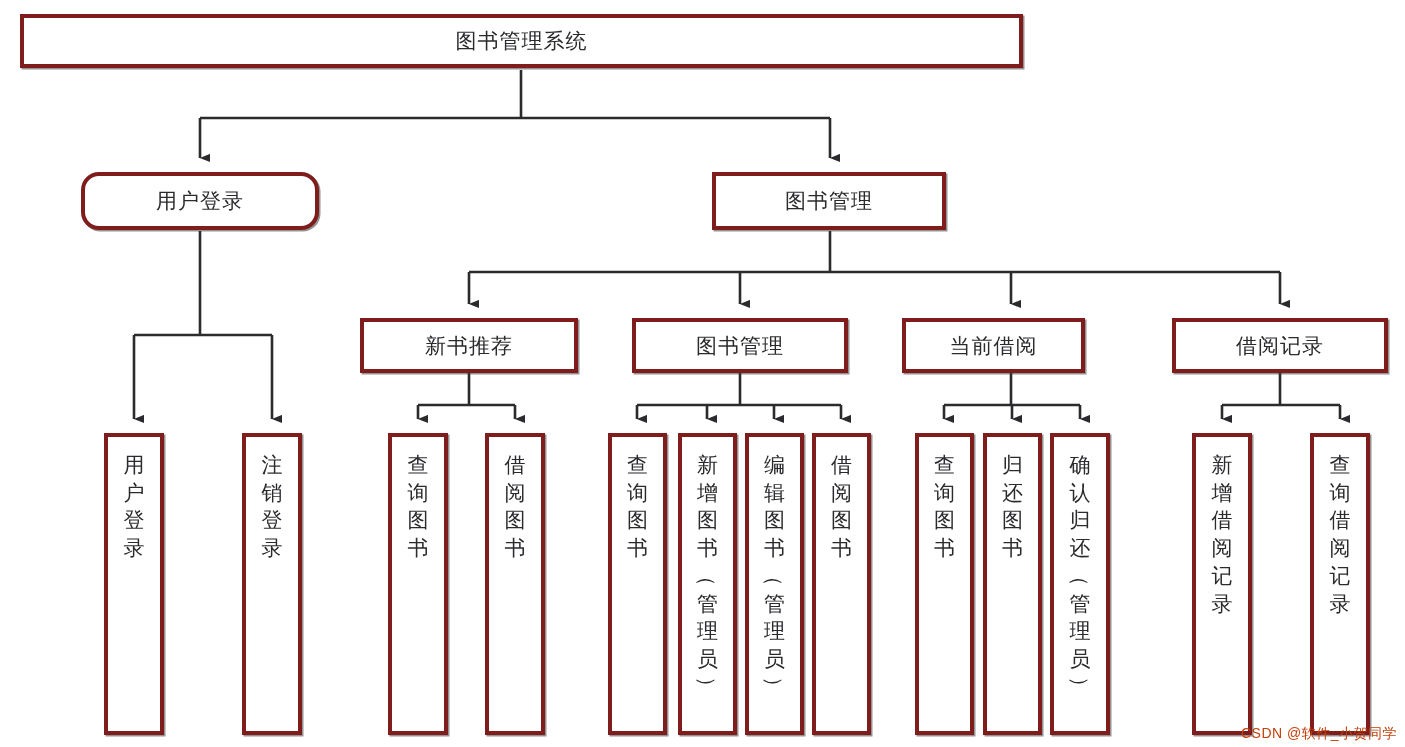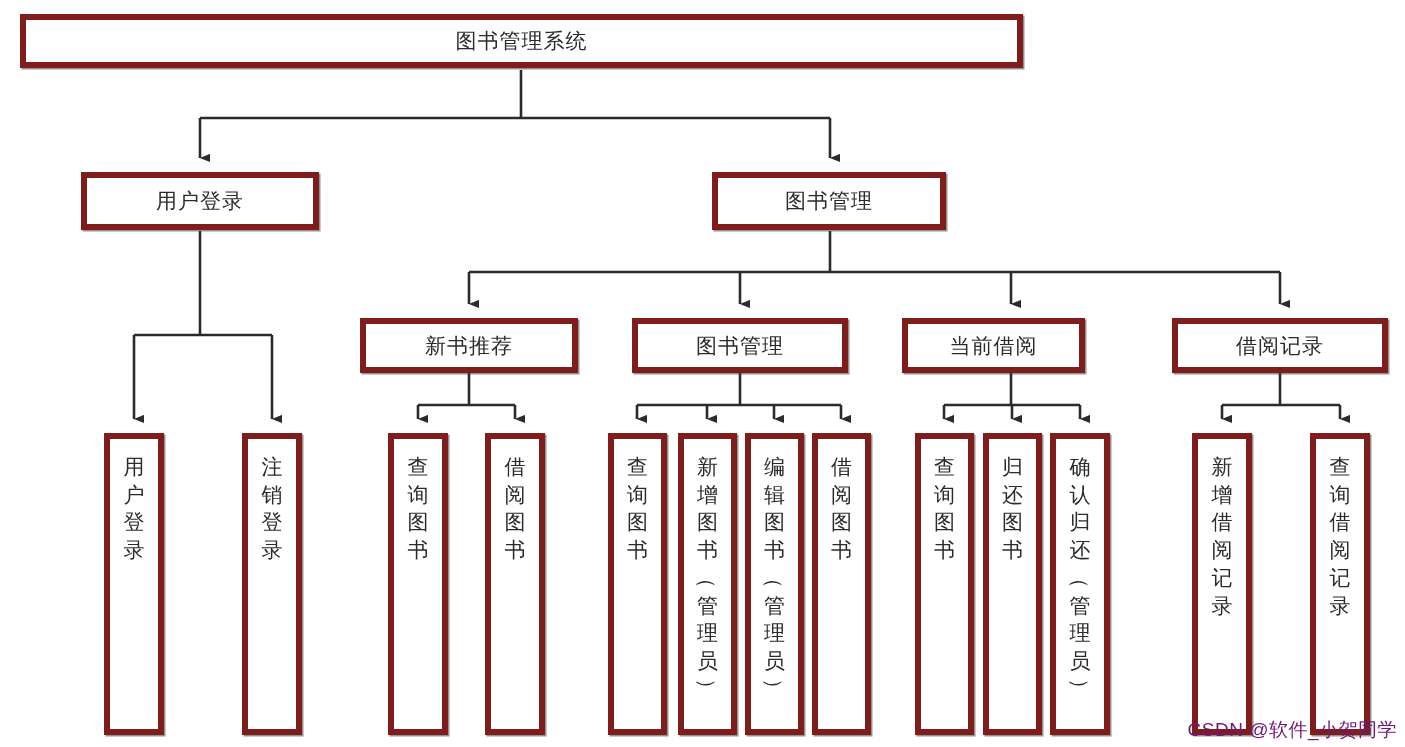--- a/index.html
+++ b/index.html
@@ -21,21 +21,21 @@
     position: absolute;
     left: 0;
     top: 0;
     width: 1405px;
     height: 747px;
     pointer-events: none;
   }
   .node {
     position: absolute;
     box-sizing: border-box;
-    border: 6px solid #7f1d1d;
+    border: 4px solid #7f1d1d;
     background: #ffffff;
     display: flex;
     align-items: center;
     justify-content: center;
     color: #2b2b2e;
     box-shadow: 1.5px 1.5px 0 0 rgba(58,58,60,0.55);
   }
   .node.horiz {
     font-size: 21px;
     letter-spacing: 1px;
@@ -55,22 +55,22 @@
     letter-spacing: 0;
   }
   .vlabel .rot {
     display: inline-block;
     transform: rotate(90deg);
   }
   .watermark {
     position: absolute;
     right: 8px;
     bottom: 4px;
-    font-size: 19px;
-    color: #701a75;
+    font-size: 14px;
+    color: #c2410c;
     letter-spacing: 0.5px;
     white-space: nowrap;
   }
 </style>
 </head>
 <body>
 
 <div id="canvas">
 
   <svg class="wires" viewBox="0 0 1405 747" xmlns="http://www.w3.org/2000/svg">
@@ -120,21 +120,21 @@
       <path d="M1222,405 L1340,405"></path>
       <path d="M1222,405 L1222,419" marker-end="url(#arr)"></path>
       <path d="M1340,405 L1340,419" marker-end="url(#arr)"></path>
     </g>
   </svg>
 
   <div class="node horiz" style="left:20px; top:14px; width:1003px; height:54px;">
     <span>图书管理系统</span>
   </div>
 
-  <div class="node horiz" style="left:81px; top:172px; width:238px; height:58px;">
+  <div class="node horiz" style="left:81px; top:172px; width:238px; height:58px;border-radius:18px;">
     <span>用户登录</span>
   </div>
   <div class="node horiz" style="left:360px; top:318px; width:218px; height:55px;">
     <span>新书推荐</span>
   </div>
 
   <div class="node horiz" style="left:712px; top:172px; width:234px; height:58px;">
     <span>图书管理</span>
   </div>
   <div class="node horiz" style="left:632px; top:318px; width:216px; height:55px;">

